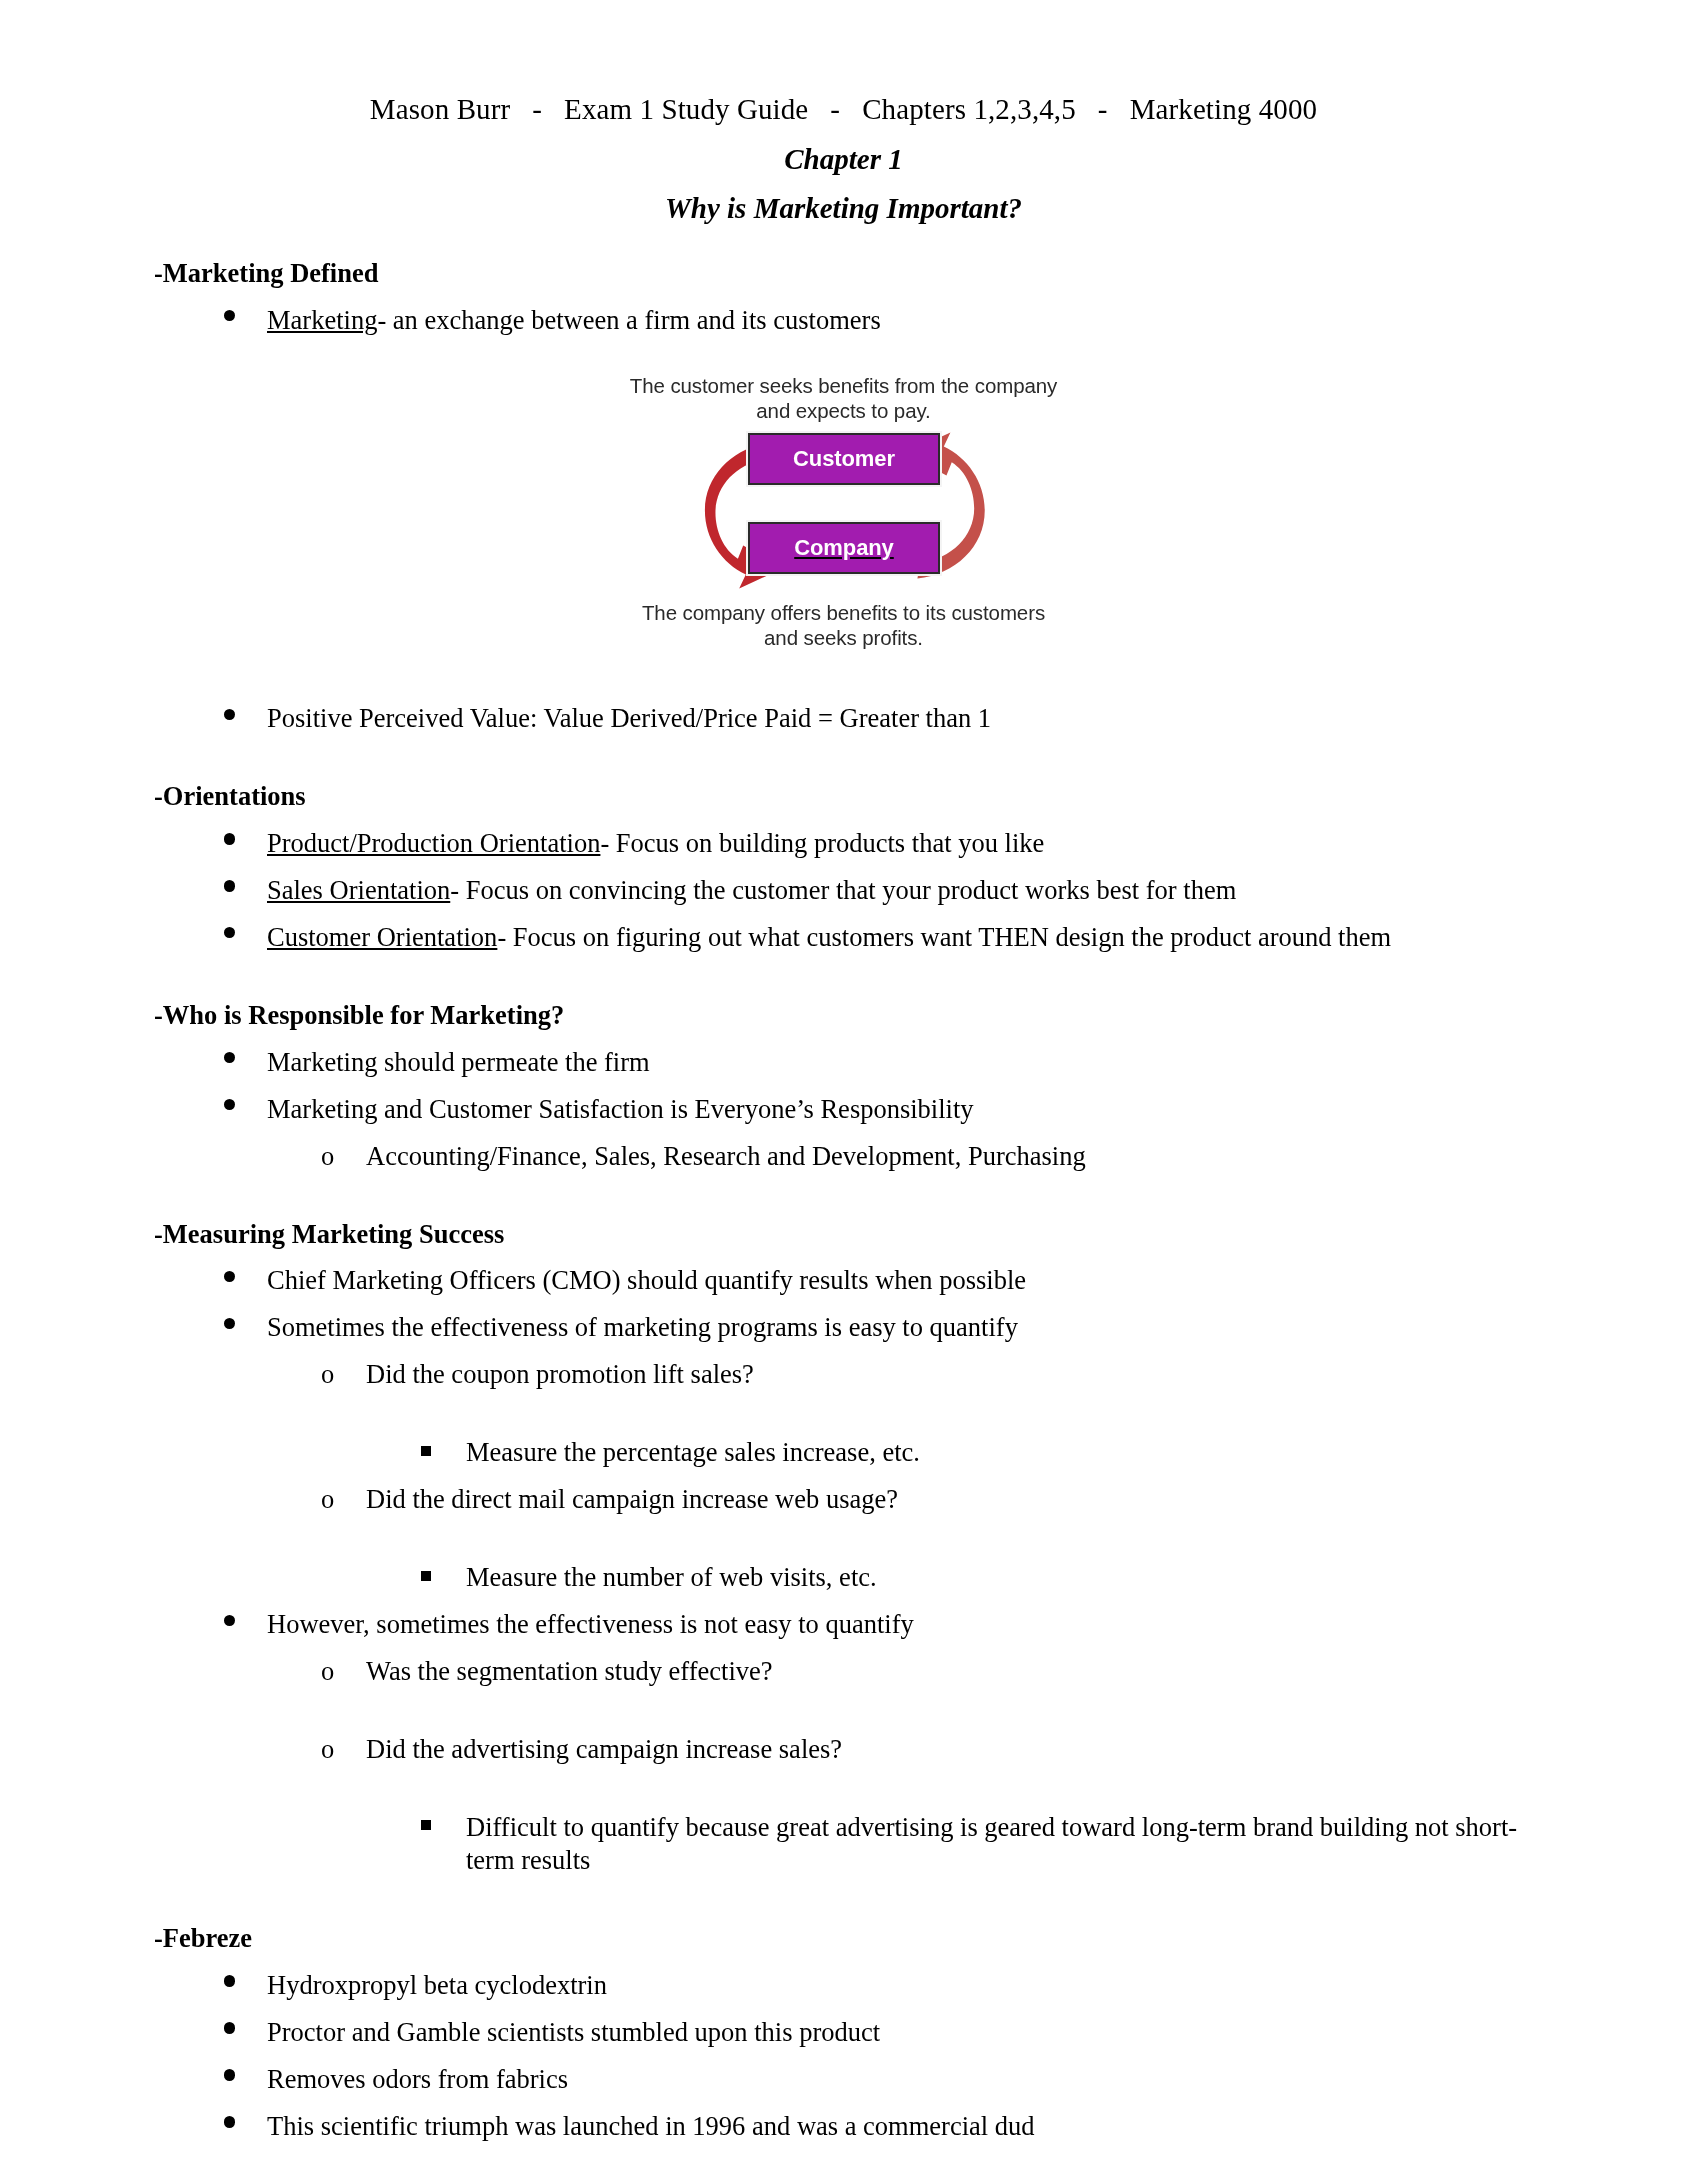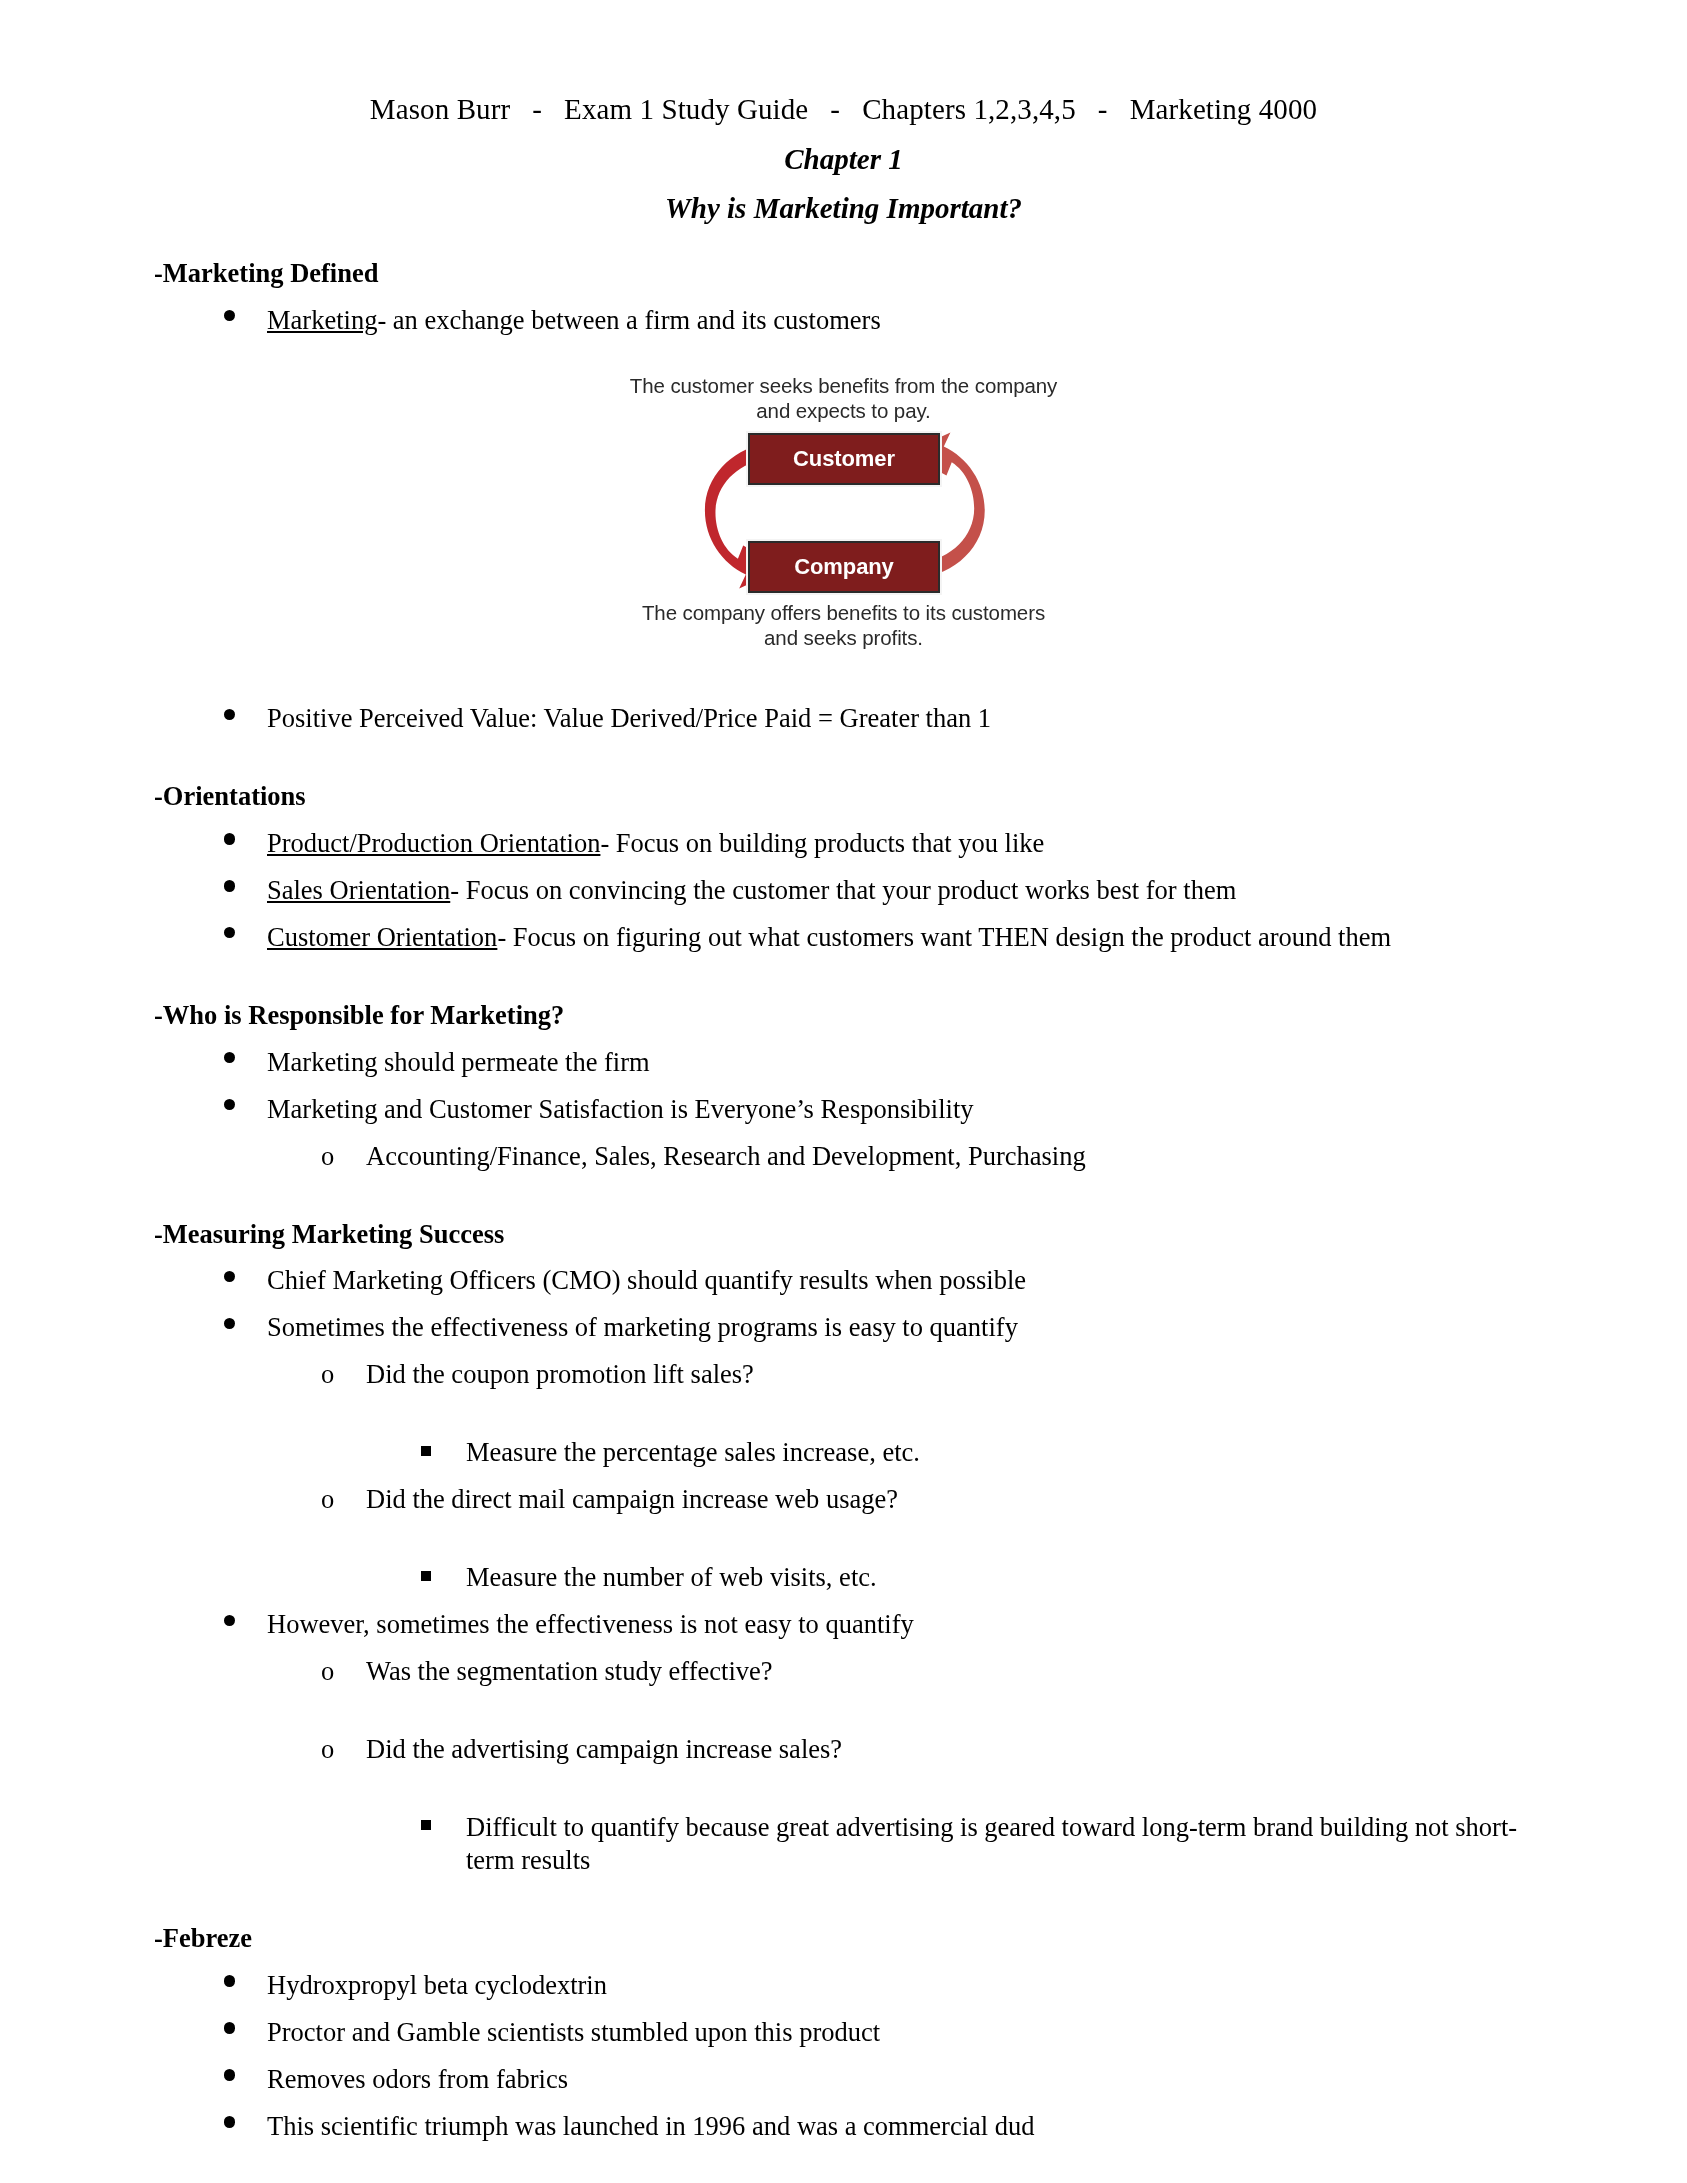--- a/index.html
+++ b/index.html
@@ -167,30 +167,30 @@
   .fig-svg {
     position: absolute;
     left: 0;
     top: 0;
   }
   .node-box {
     position: absolute;
     left: 156px;
     width: 192px;
     height: 52px;
-    background: #7f1d1d;
+    background: #a21caf;
     border: 2.6px solid #2b2b2b;
     outline: 2px solid #f4f4f4;
     box-sizing: border-box;
     display: flex;
     align-items: center;
     justify-content: center;
   }
   .node-box.customer { top: 5.3px; }
-  .node-box.company { top: 113px; }
+  .node-box.company { top: 94px; text-decoration: underline; }
   .node-label {
     font-family: "Liberation Sans", "DejaVu Sans", sans-serif;
     font-size: 22px;
     font-weight: bold;
     color: #ffffff;
     letter-spacing: -0.1px;
   }
 </style>
 </head>
 <body>

